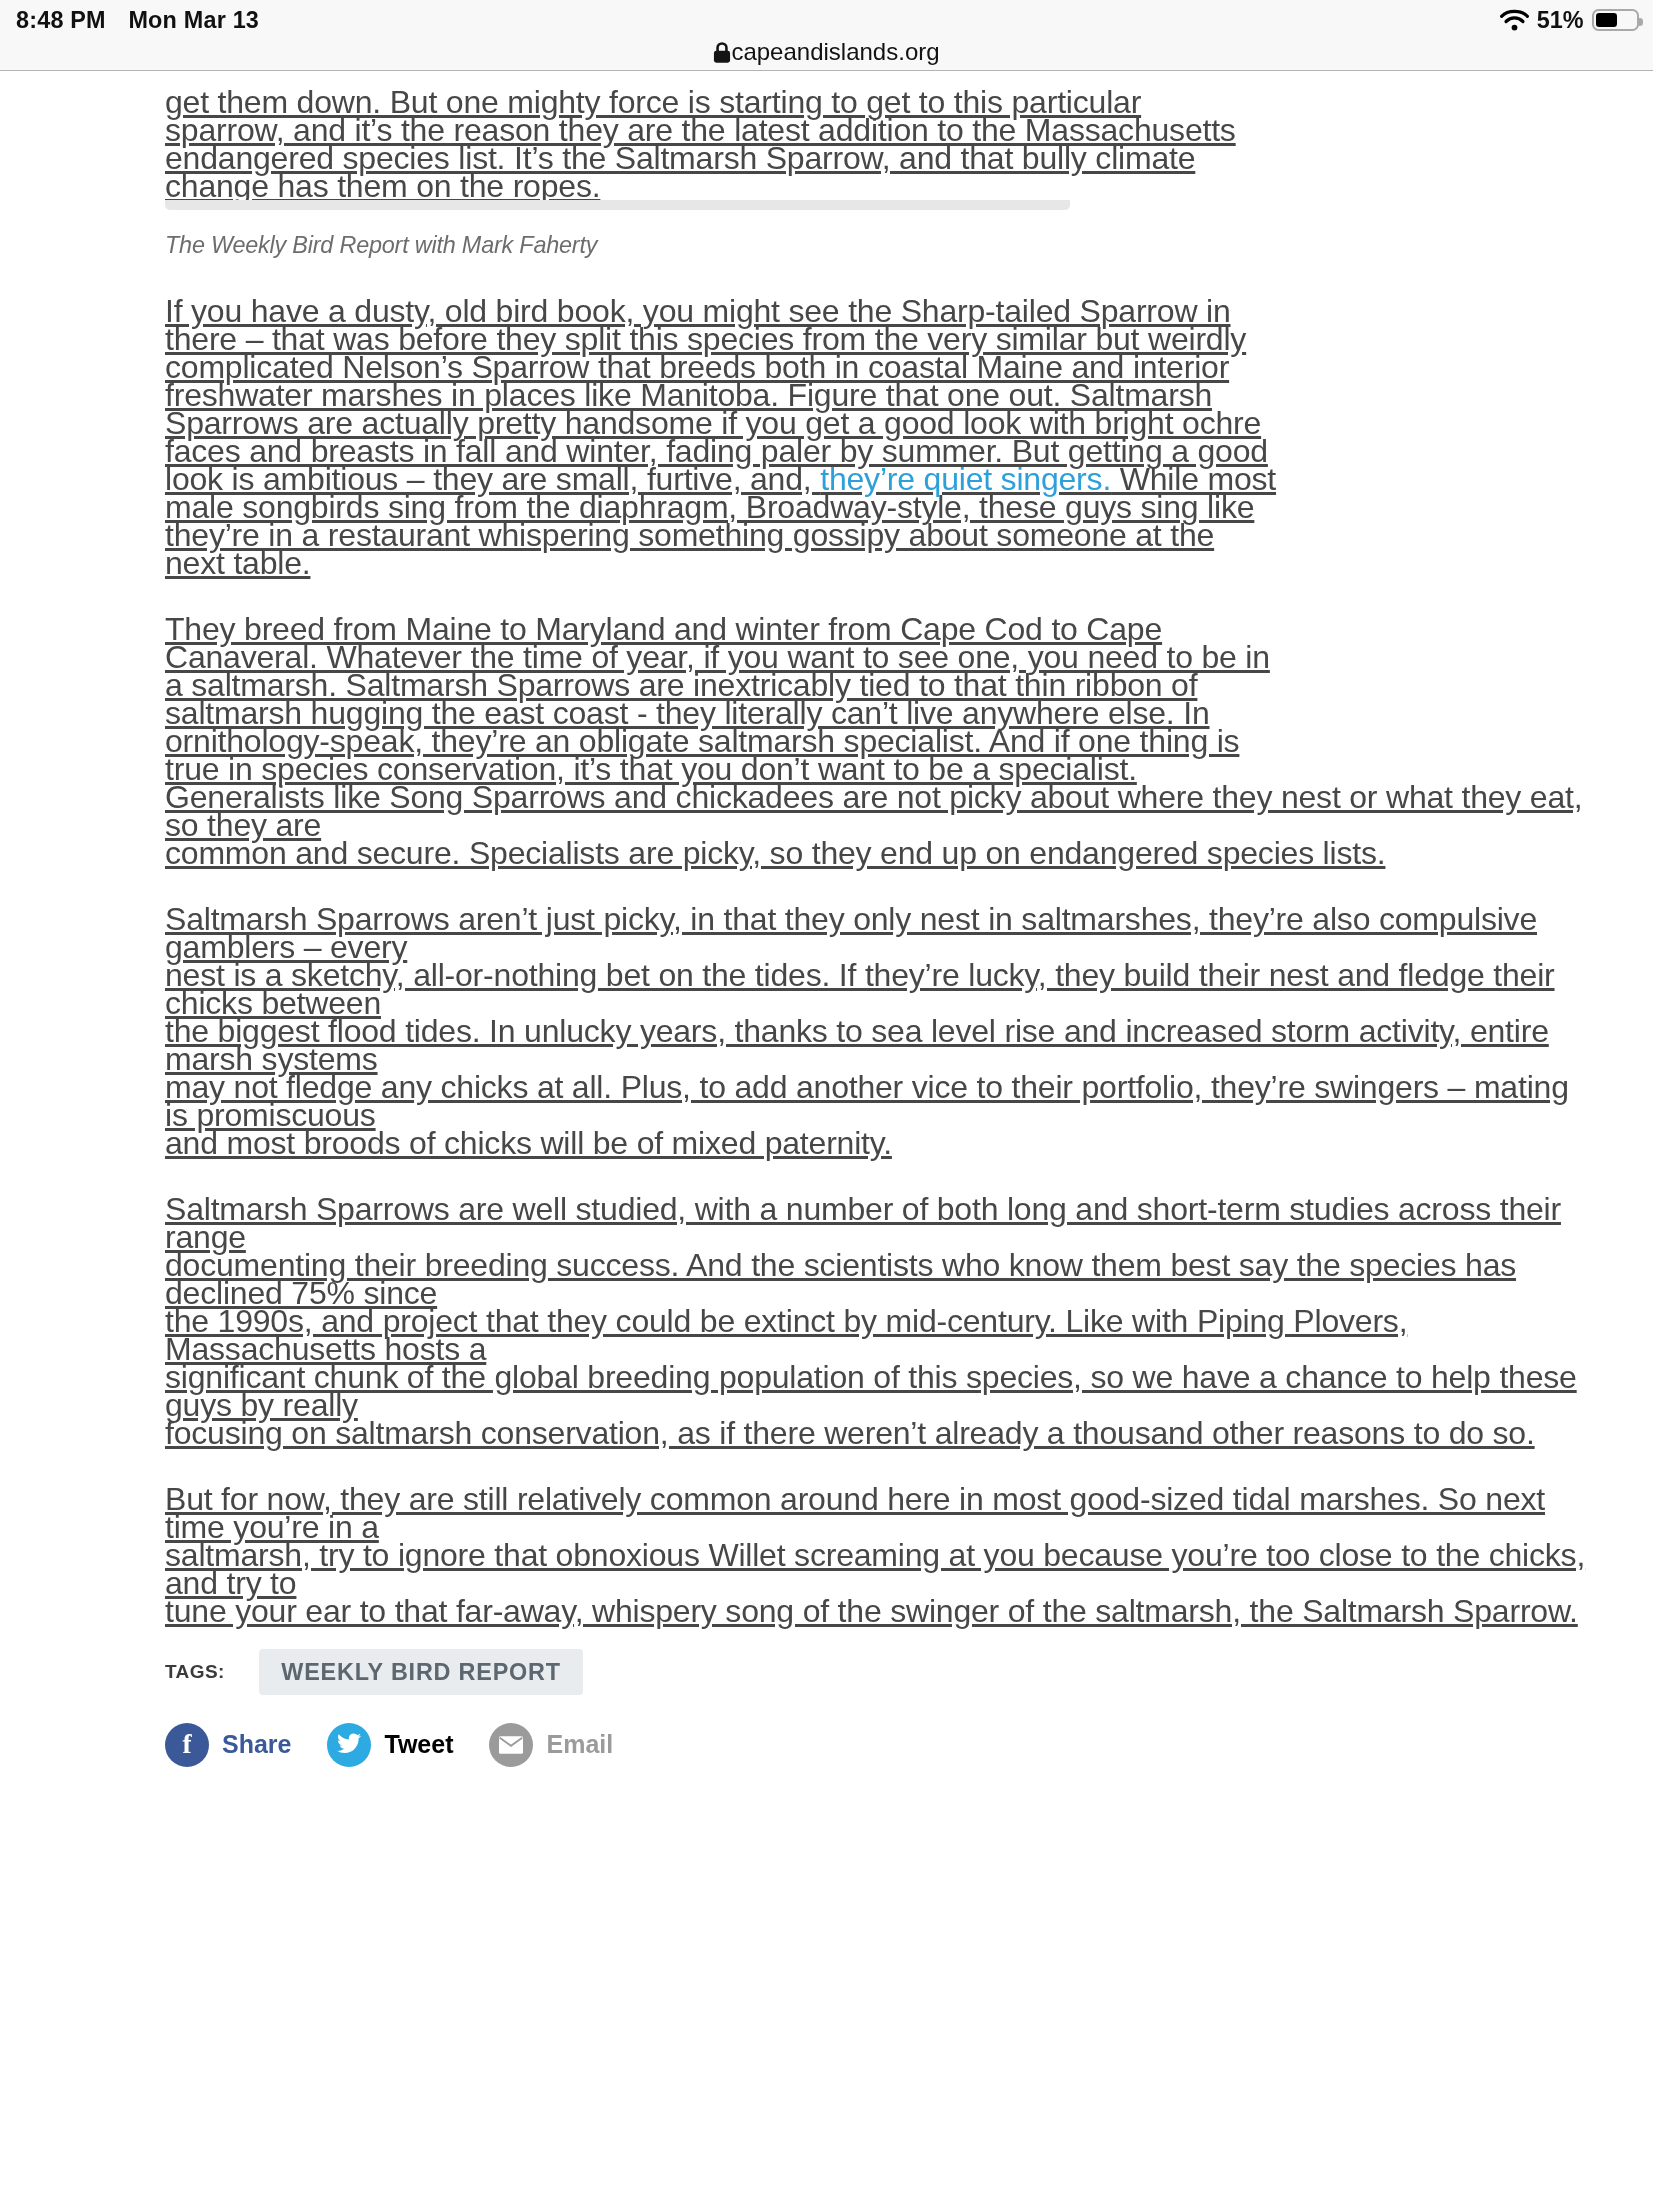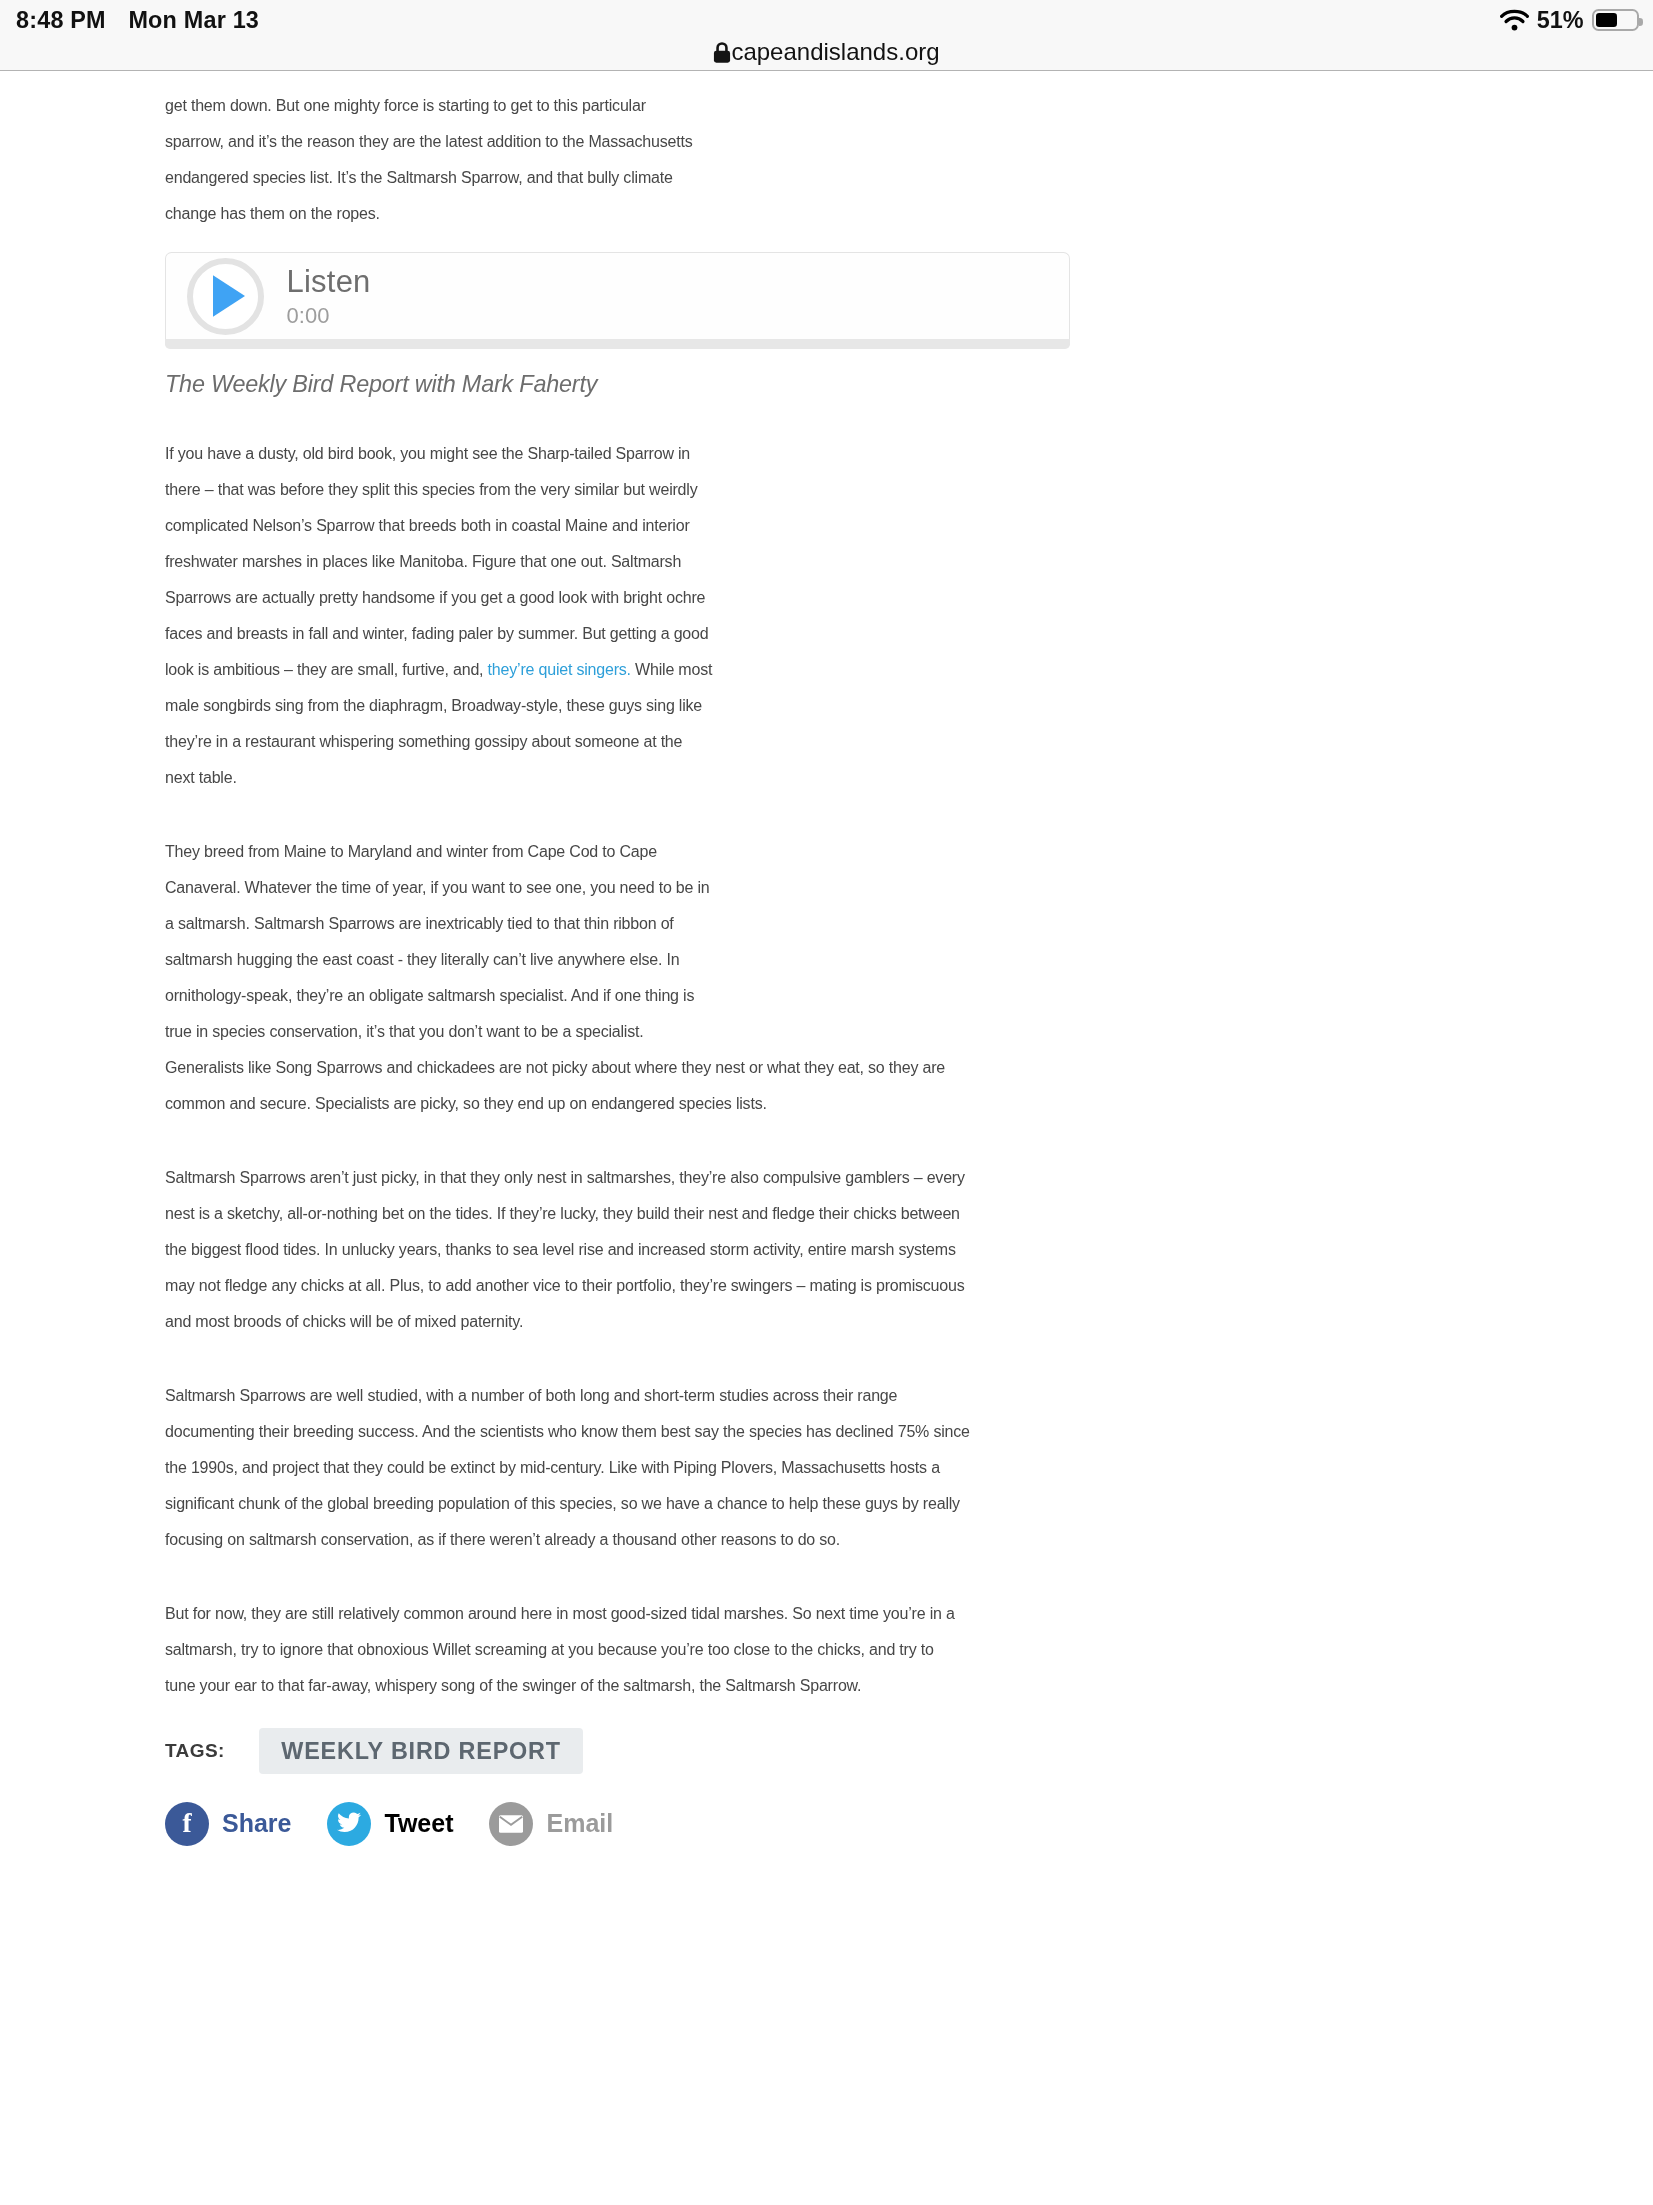--- a/index.html
+++ b/index.html
@@ -32,21 +32,21 @@
   .url-row {
     position:absolute; left:0; right:0; top:36px; height:32px;
     display:flex; align-items:center; justify-content:center; 
   }
   .lock-svg { width:18px; height:22.6px; display:block; }
   .url-text { font-size:24px; color:#121212; }
   
   .content { position:absolute; top:73px; left:165px; width:1421px; }
   .para {
     white-space:pre-line;
-    font-size:16px; line-height:36px; letter-spacing:-0.2px; color:#474747;
+    font-size:32px; line-height:28px; letter-spacing:-0.2px; color:#474747;text-decoration:underline;
   }
   .p1 { margin-top:15.3px; }
   .p-gap { margin-top:38px; }
   a.inline-link { color:#2d9fd9; text-decoration:none; cursor:pointer; }
   
   .player {
     margin-top:20px; width:905px; height:87px; background:#fefefe;
     border:1.6px solid #e4e4e4; border-bottom:none; border-radius:6.5px 6.5px 0 0;
     display:flex; align-items:center; padding-left:21px; gap:22.6px;
   }
@@ -118,31 +118,20 @@
 </div>
 
 <div class="content">
 
   <p class="para p1">get them down. But one mighty force is starting to get to this particular
 sparrow, and it’s the reason they are the latest addition to the Massachusetts
 endangered species list. It’s the Saltmarsh Sparrow, and that bully climate
 change has them on the ropes.</p>
 
   <div class="player-wrap">
-    <div class="player">
-      <div class="play-btn">
-        <svg class="play-tri" viewBox="0 0 40 52">
-          <polygon points="0,0 40,26 0,52" fill="#3fa3f4"></polygon>
-        </svg>
-      </div>
-      <div class="player-texts">
-        <span class="listen-label">Listen</span>
-        <span class="listen-time">0:00</span>
-      </div>
-    </div>
     <div class="player-strip"></div>
   </div>
 
   <p class="caption">The Weekly Bird Report with Mark Faherty</p>
 
   <p class="para p-gap"><span>If you have a dusty, old bird book, you might see the Sharp-tailed Sparrow in
 there – that was before they split this species from the very similar but weirdly
 complicated Nelson’s Sparrow that breeds both in coastal Maine and interior
 freshwater marshes in places like Manitoba. Figure that one out. Saltmarsh
 Sparrows are actually pretty handsome if you get a good look with bright ochre

